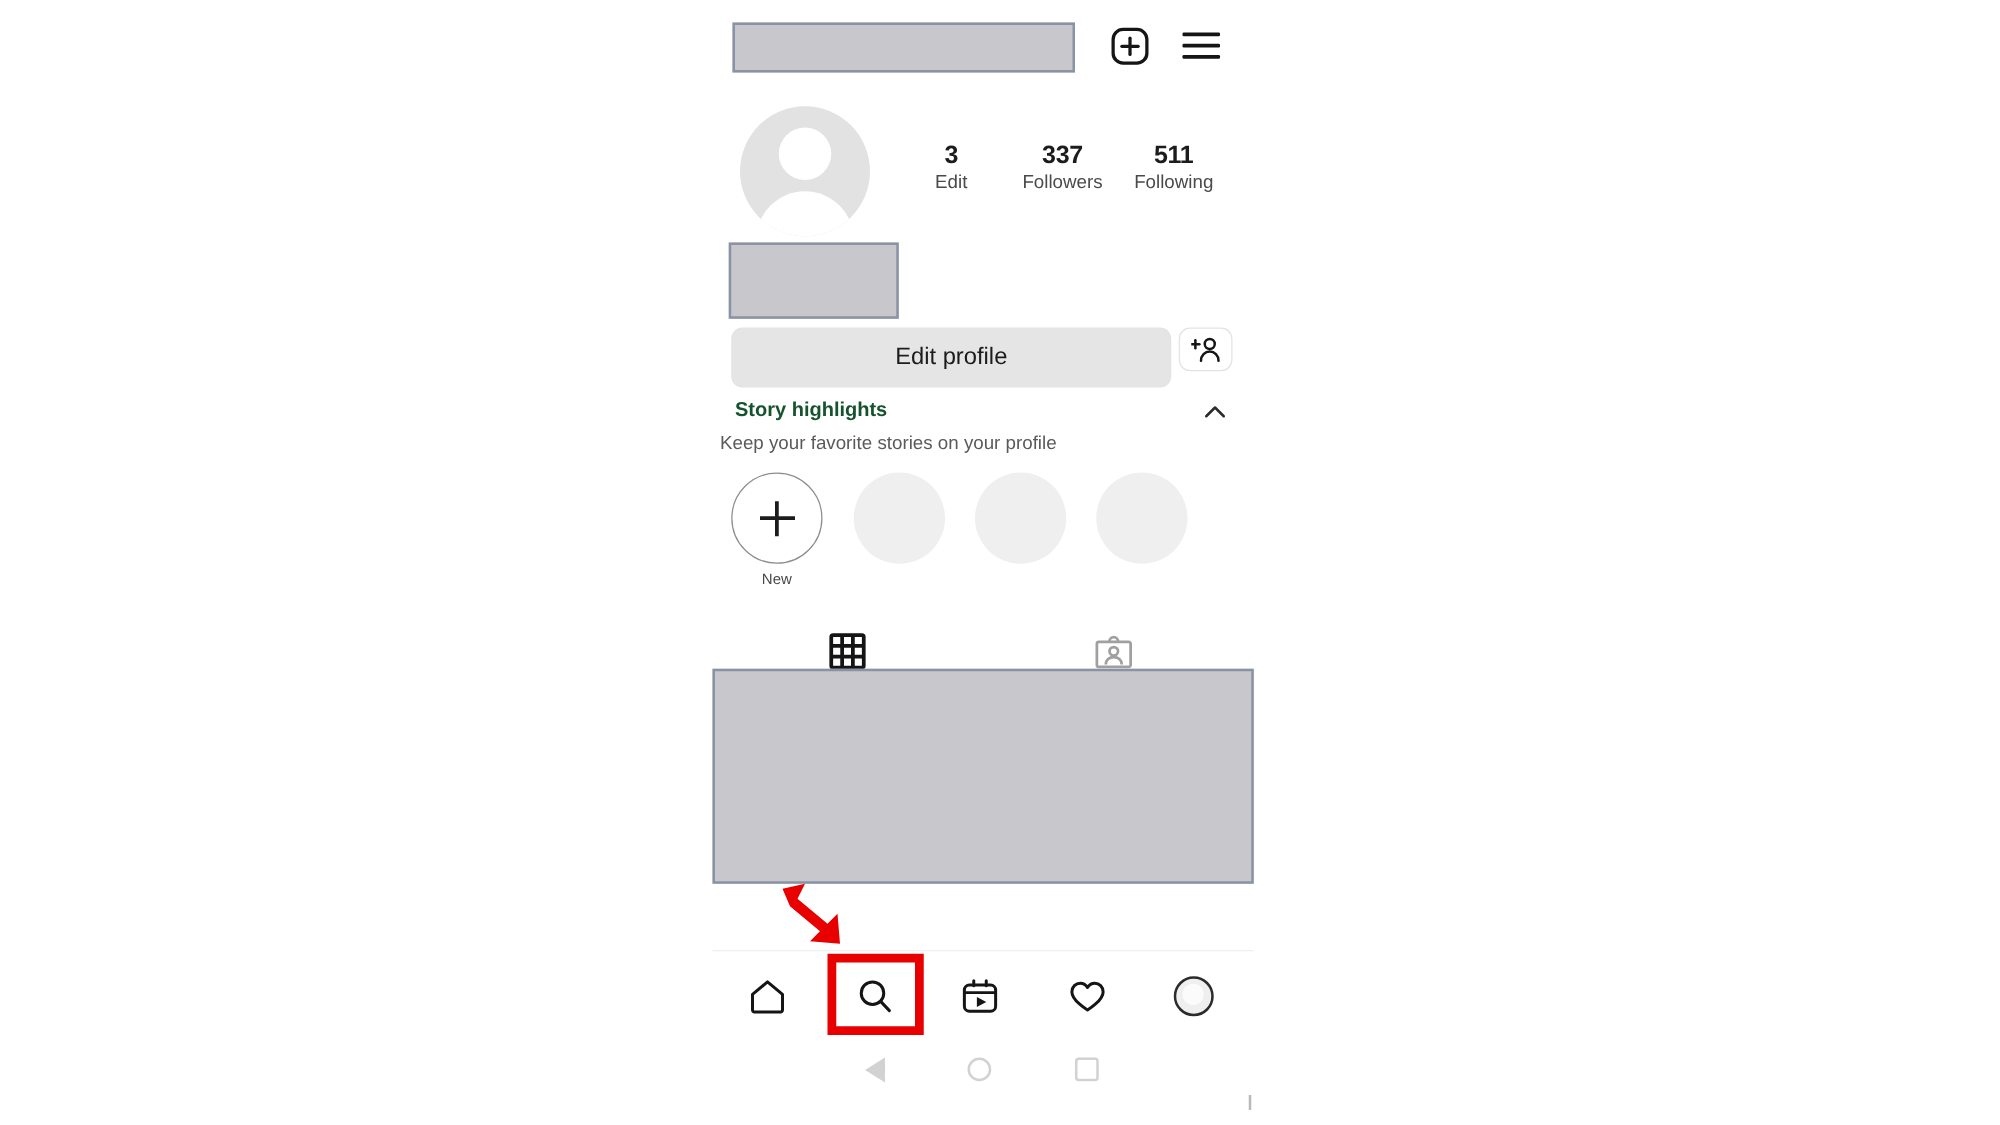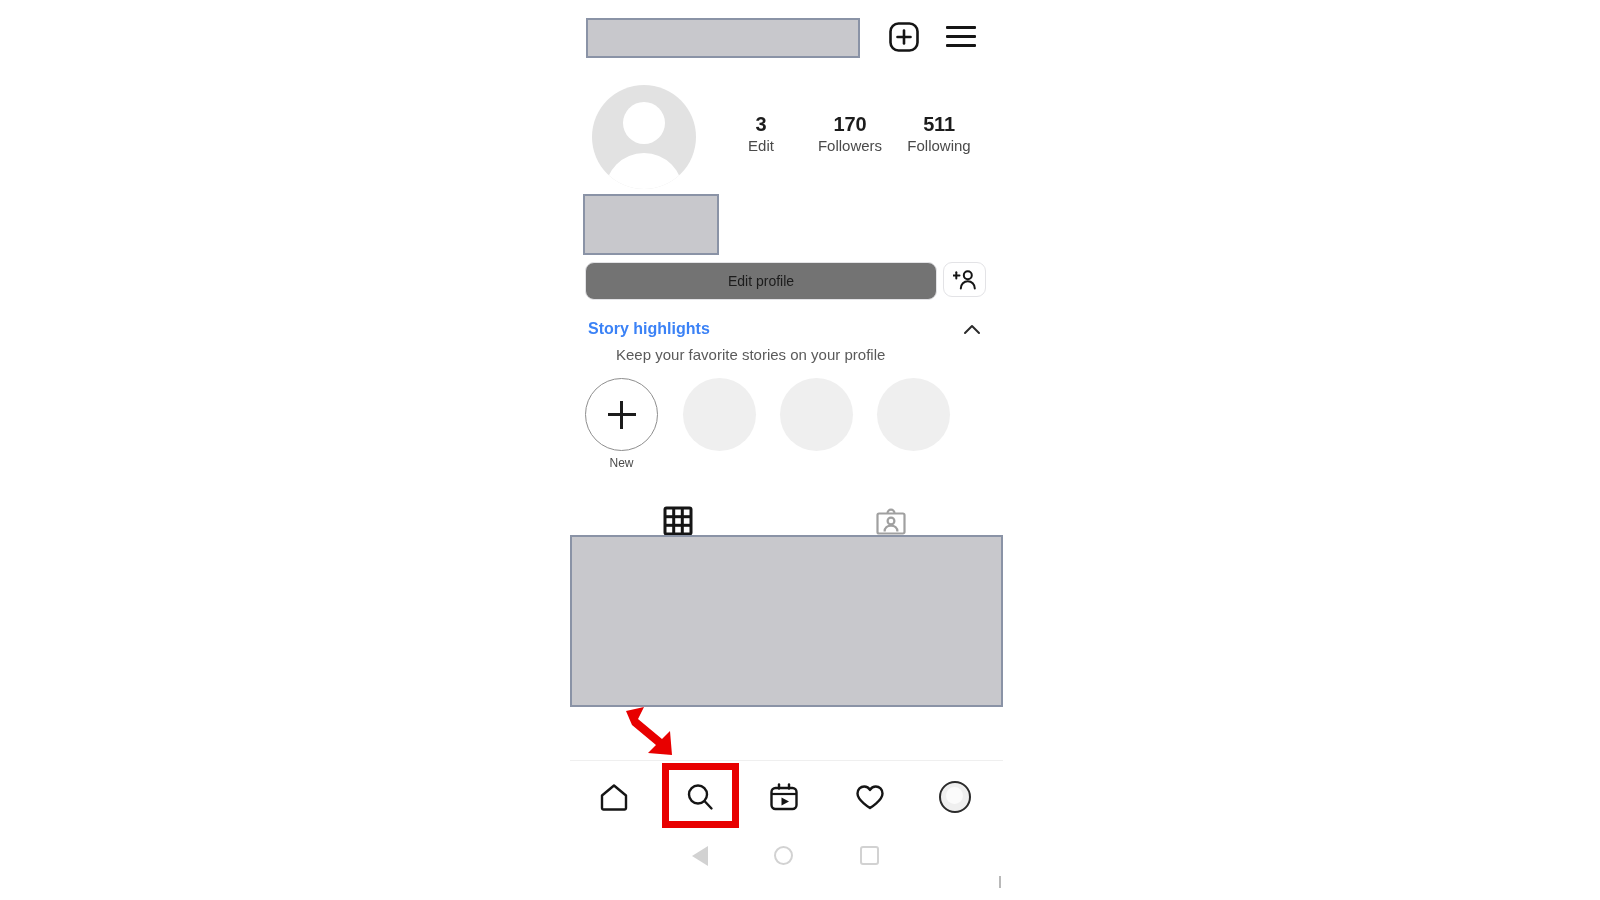--- a/index.html
+++ b/index.html
@@ -52,38 +52,38 @@
   .stat .lbl { font-size: 15px; color: #4a4a4a; line-height: 20px; }
   #stat-posts     { left: 716px; top: 112px; width: 90px; }
   #stat-followers { left: 804px; top: 112px; width: 92px; }
   #stat-following { left: 892px; top: 112px; width: 94px; }
 
   
   #bio-redacted { left: 583px; top: 194px; width: 136px; height: 61px; }
 
   
   #edit-profile-btn {
-    position: absolute; left: 585px; top: 262px; width: 352px; height: 38px;
-    border: 1px solid #e3e3e6; border-radius: 9px; background: #737373;
+    position: absolute; left: 585px; top: 262px; width: 352px; height: 48px;
+    border: 1px solid #e3e3e6; border-radius: 9px; background: #e5e5e5;
     display: flex; align-items: center; justify-content: center;
-    font-size: 14px; color: #1c1c1c;
+    font-size: 19px; color: #1c1c1c;
   }
   #add-friend-btn {
     position: absolute; left: 943px; top: 262px; width: 43px; height: 35px;
     border: 1px solid #e3e3e6; border-radius: 9px; background: #ffffff;
     display: flex; align-items: center; justify-content: center;
   }
 
   
   #sh-title {
     position: absolute; left: 588px; top: 320px;
-    font-size: 16px; font-weight: 700; color: #3b82f6;
+    font-size: 16px; font-weight: 700; color: #14532d;
   }
   #sh-sub {
-    position: absolute; left: 616px; top: 346px;
+    position: absolute; left: 576px; top: 346px;
     font-size: 15px; color: #5a5a5a;
   }
   #sh-collapse {
     position: absolute; left: 958px; top: 318px; width: 28px; height: 24px;
   }
 
   .hl-circle {
     position: absolute; top: 378px; width: 73px; height: 73px;
     border-radius: 50%; background: #efefef;
   }
@@ -189,21 +189,21 @@
   <div id="avatar">
     <span class="head"></span>
     <span class="body"></span>
   </div>
 
   <div class="stat" id="stat-posts">
     <div class="num">3</div>
     <div class="lbl">Edit</div>
   </div>
   <div class="stat" id="stat-followers">
-    <div class="num">170</div>
+    <div class="num">337</div>
     <div class="lbl">Followers</div>
   </div>
   <div class="stat" id="stat-following">
     <div class="num">511</div>
     <div class="lbl">Following</div>
   </div>
 
   <div class="redacted" id="bio-redacted"></div>
 
   <div id="edit-profile-btn">

